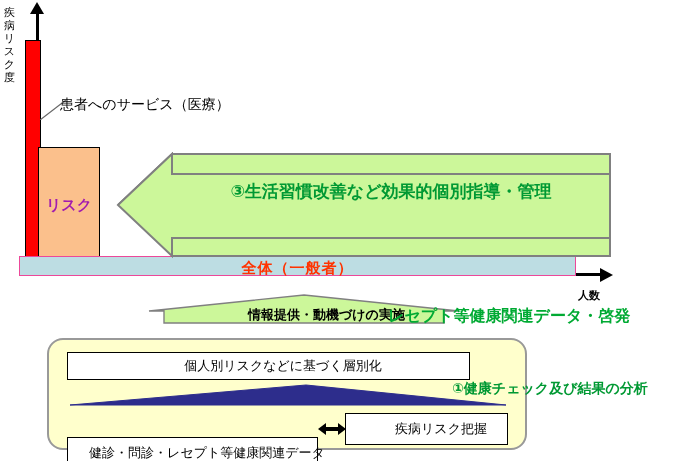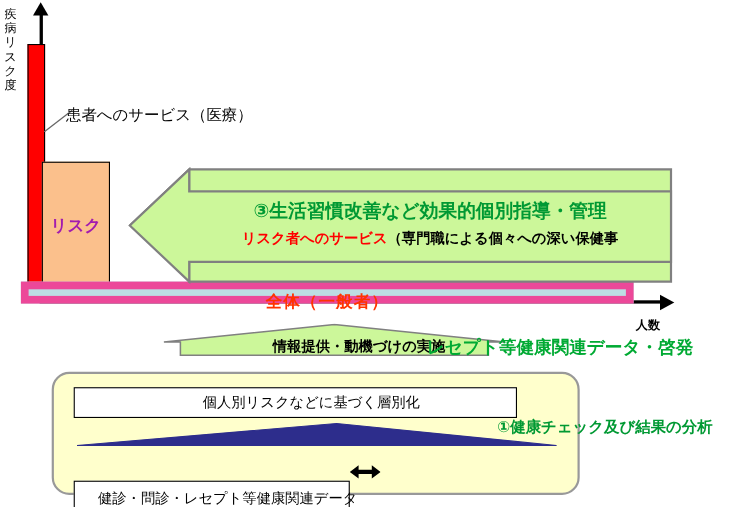--- a/index.html
+++ b/index.html
@@ -102,21 +102,21 @@
     font-weight: bold;
     color: #a21caf;
   }
   .bar-blue {
     position: absolute;
     left: 19px;
     top: 256px;
     width: 557px;
     height: 20px;
     background: #bddde3;
-    border: 7px solid #ec4899;
+    border: 1px solid #ec4899;
     box-sizing: border-box;
   }
   .bar-blue-label {
     position: absolute;
     left: 0; right: 0;
     top: 2px;
     text-align: center;
     font-size: 15px;
     font-weight: bold;
     color: #ff3300;
@@ -297,23 +297,20 @@
     <div class="bar-blue-label">全体（一般者）</div>
   </div>
 
   <div class="arrow3-wrap">
     <svg class="arrow3-svg" width="496" height="108" viewBox="0 0 496 108">
       <polygon points="2,53 56,2 56,104 56,104 494,104 494,2 56,2" fill="#ccf79a" stroke="#808080" stroke-width="2" stroke-linejoin="miter"></polygon>
       <polyline points="2,53 56,2 56,21 494,21" fill="none" stroke="none"></polyline>
       <polygon points="2,53 56,2 56,22 494,22 494,86 56,86 56,104" fill="#ccf79a" stroke="#808080" stroke-width="2"></polygon>
     </svg>
     <div class="arrow3-line1">③生活習慣改善など効果的個別指導・管理</div>
-    <div class="arrow3-line2">
-      <span class="red">リスク者へのサービス</span><span class="blk">（専門職による個々への深い保健事</span>
-    </div>
   </div>
 
   <div class="arrow2-wrap">
     <svg class="arrow2-svg" width="312" height="30" viewBox="0 0 312 30">
       <polygon points="156,1 311,17 296,17 296,29 16,29 16,17 1,17" fill="#ccf79a" stroke="#808080" stroke-width="1.4"></polygon>
     </svg>
     <div class="arrow2-text">情報提供・動機づけの実施</div>
   </div>
   <div class="label2-green">レセプト等健康関連データ・啓発</div>
 
@@ -326,14 +323,15 @@
   </svg>
 
   <div class="label1-green">①健康チェック及び結果の分析</div>
 
   <div class="panel-box box-data">健診・問診・レセプト等健康関連データ</div>
 
   <svg class="double-arrow" viewBox="0 0 28 18">
     <polygon points="0,9 8,3 8,7 20,7 20,3 28,9 20,15 20,11 8,11 8,15" fill="#000000"></polygon>
   </svg>
 
+  <div class="panel-box box-risk">疾病リスク把握</div>
 
 </div>
 
 </body></html>

